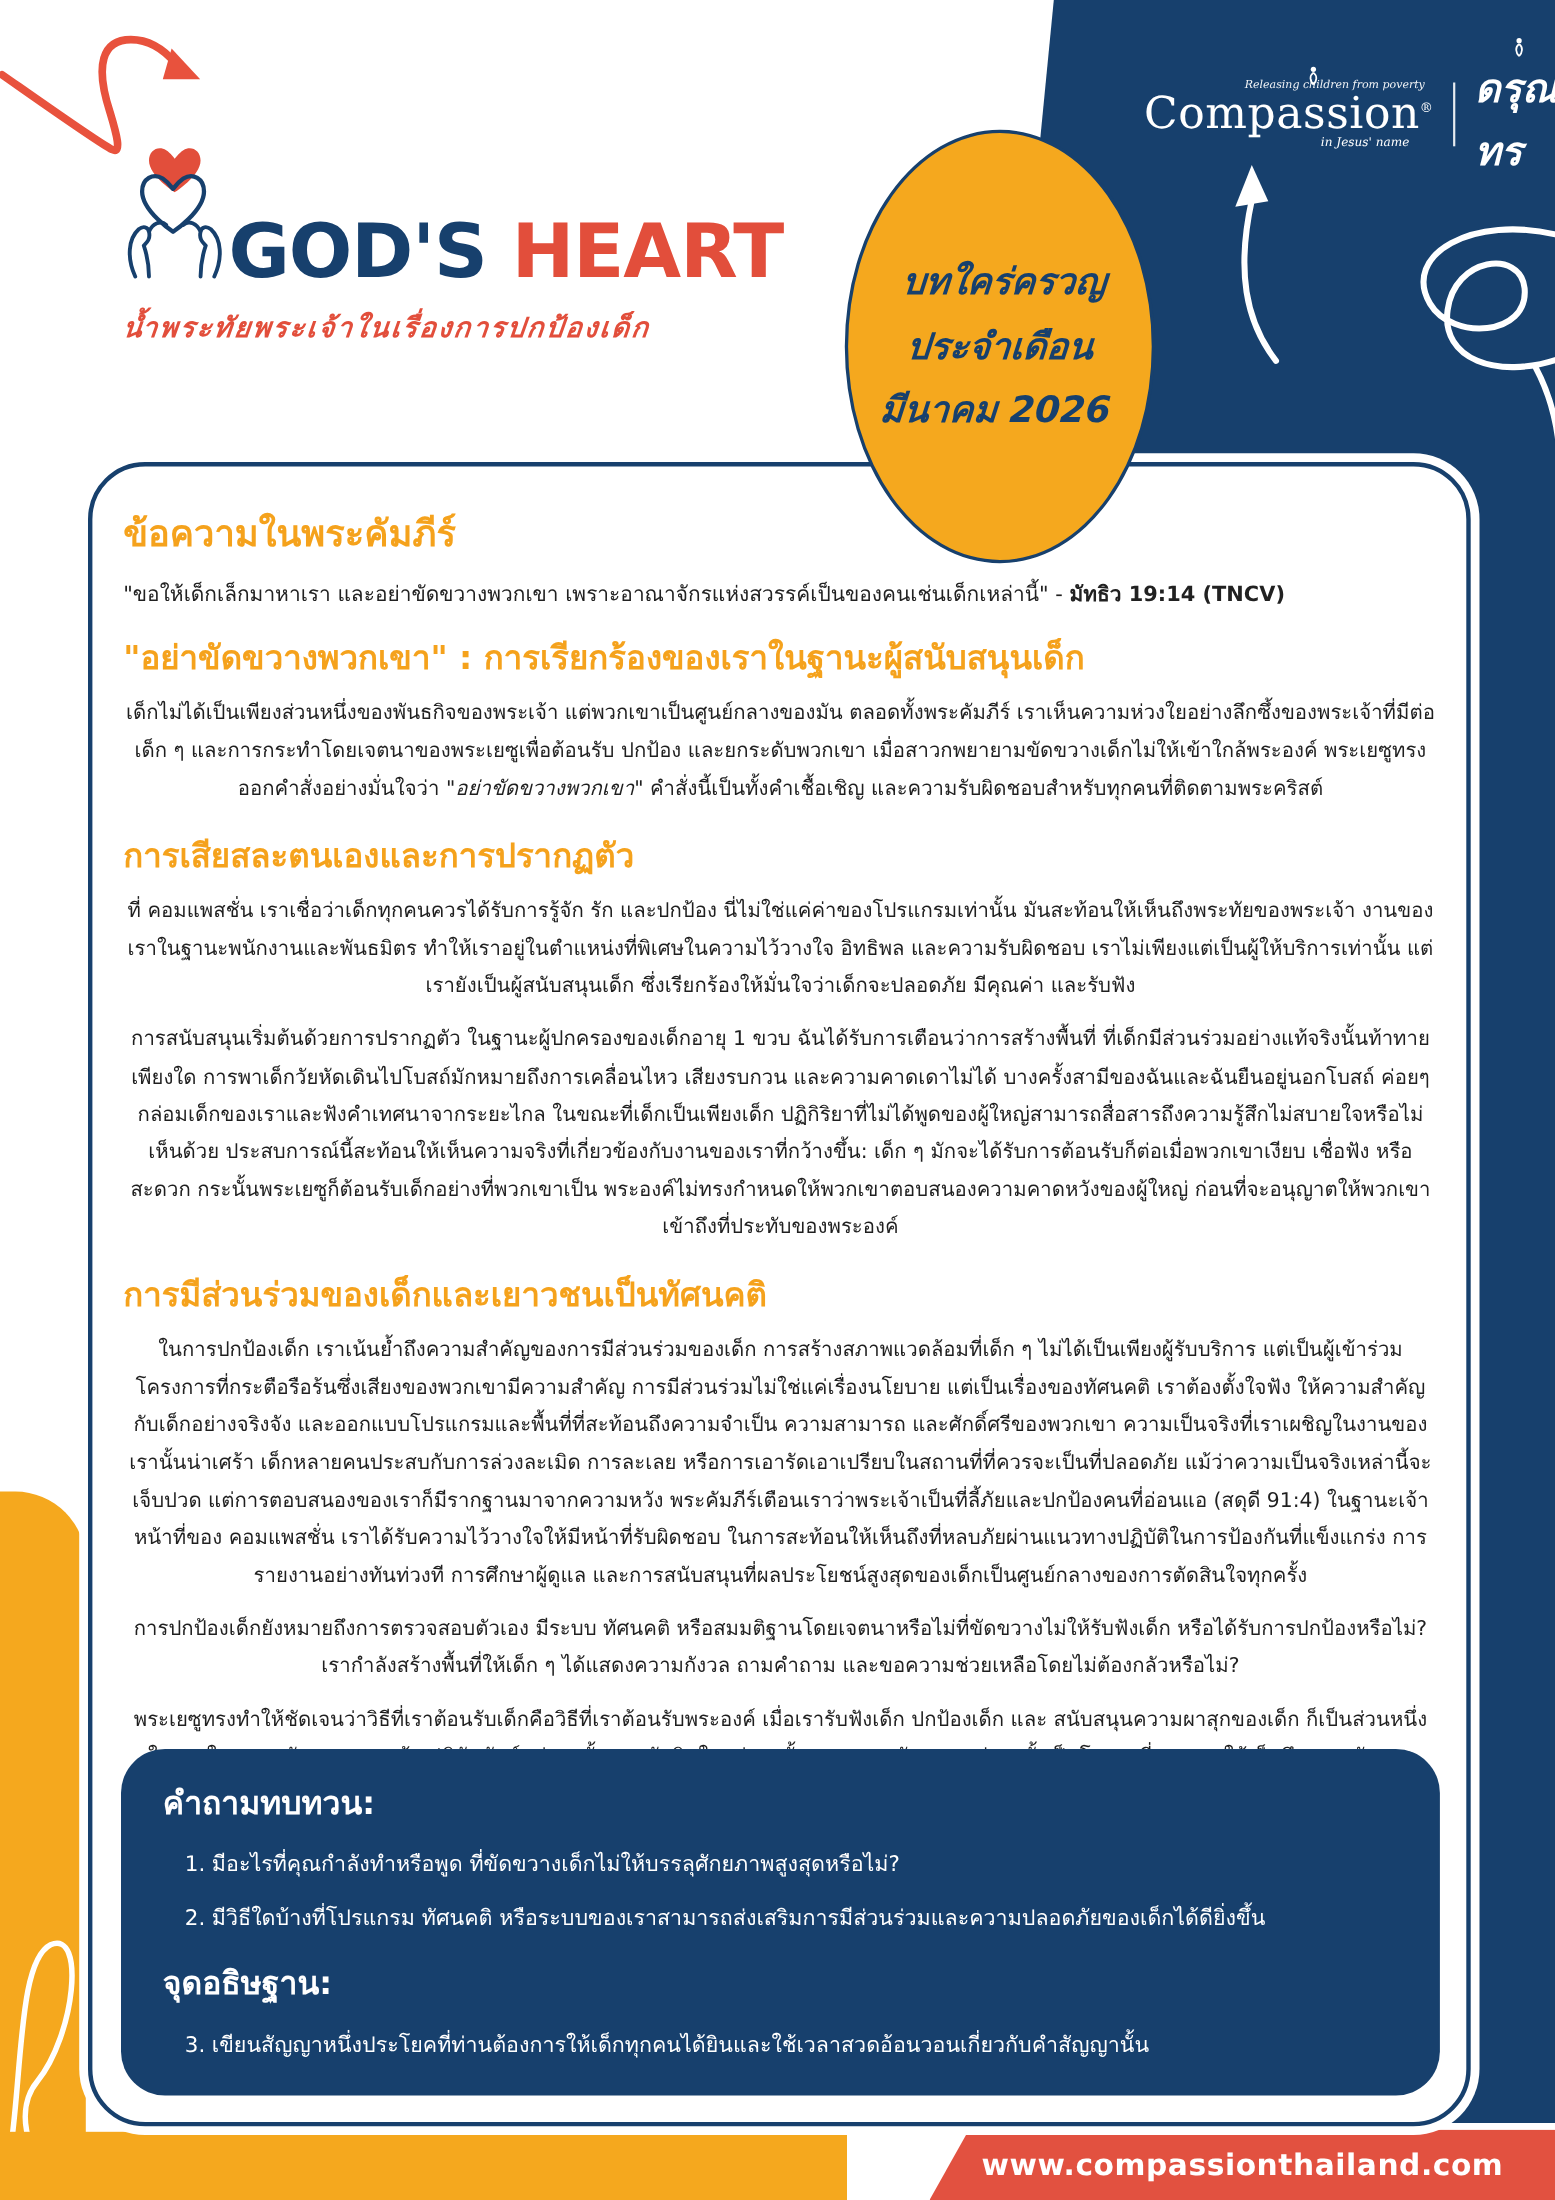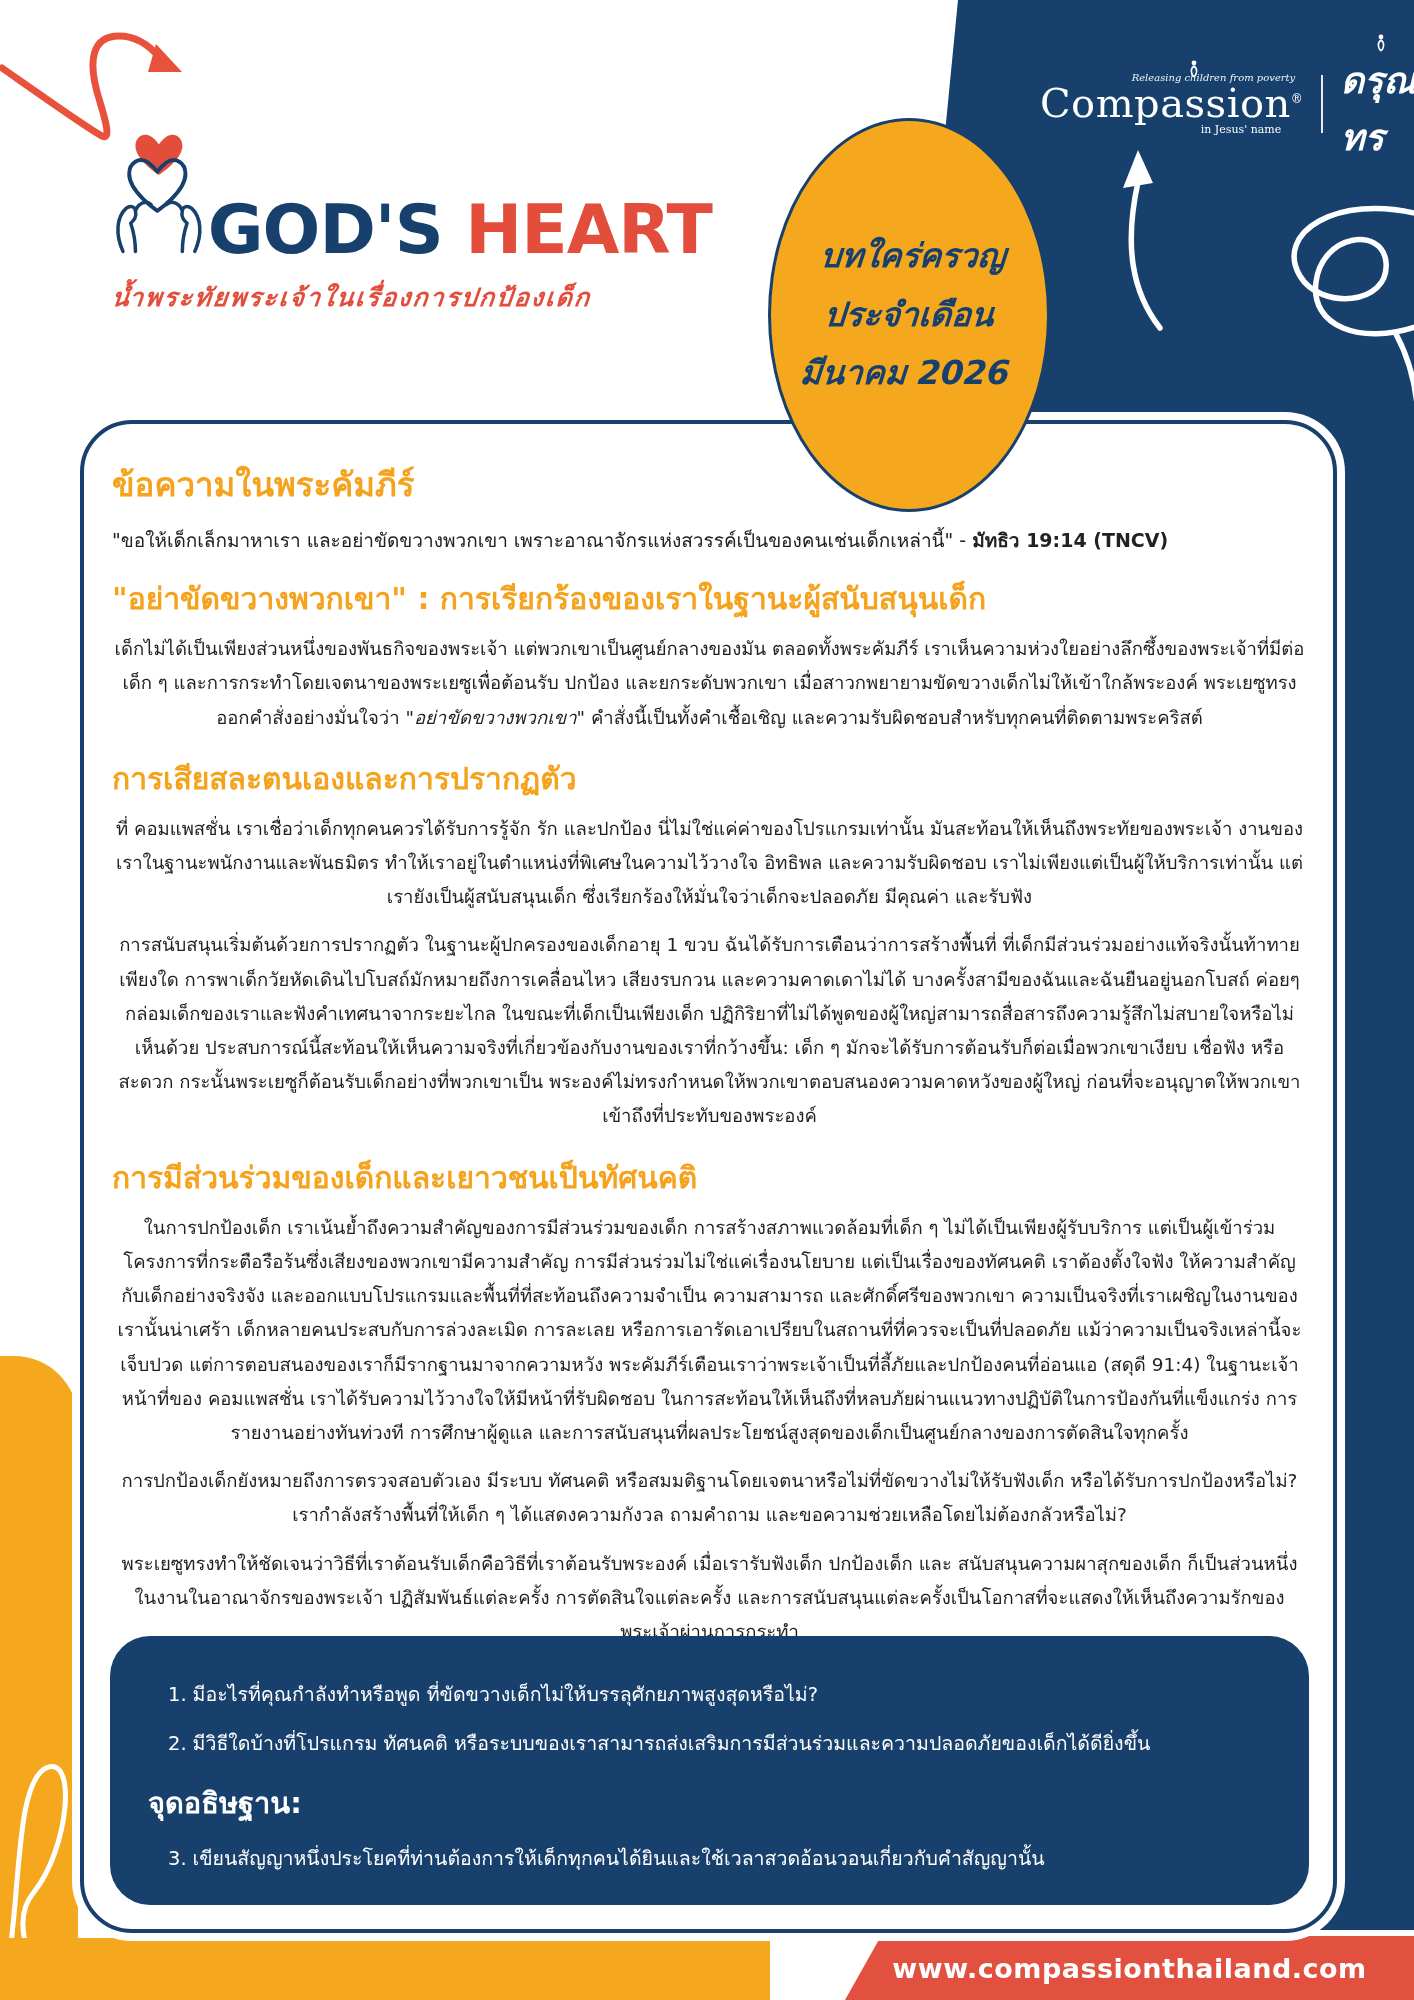--- a/index.html
+++ b/index.html
@@ -17,21 +17,21 @@
   .footer-url{color:#ffffff;font-size:27px;font-weight:bold;letter-spacing:.5px;}
   .red-wedge{position:absolute;left:0;top:1964px;width:66px;height:36px;background:#E2503C;z-index:2;
       clip-path:polygon(0 0,100% 100%,0 100%);}
   .doodle{position:absolute;z-index:2;}
   
   .compassion-block{position:absolute;left:1040px;top:42px;z-index:2;display:flex;align-items:center;gap:18px;color:#fff;}
   .cw{position:relative;text-align:center;font-family:"DejaVu Serif",serif;}
   .cw-top{font-size:10px;font-style:italic;opacity:.95;text-align:right;margin-right:8px;}
   .cw-main{font-size:40px;line-height:1.02;letter-spacing:.5px;}
   .cw-reg{font-size:12px;vertical-align:super;}
-  .cw-bottom{font-size:11px;text-align:right;margin-right:22px;}
+  .cw-bottom{font-size:11px;font-style:italic;text-align:right;margin-right:22px;}
   .cw-fig{position:absolute;left:56%;top:-12px;}
   .divider{width:2px;height:58px;background:#ffffff;opacity:.9;}
   .partner{position:relative;font-family:"DejaVu Serif",serif;font-size:36px;font-weight:bold;font-style:italic;padding-top:10px;}
   .partner-fig{position:absolute;left:34%;top:-8px;}
   
   .main-logo{position:absolute;left:112px;top:116px;width:600px;z-index:2;}
   .logo-row{display:flex;align-items:flex-end;gap:2px;}
   .logo-title{font-size:68px;font-weight:800;line-height:1;padding-bottom:4px;letter-spacing:-1px;white-space:nowrap;}
   .t-navy{color:#17406D;} .t-red{color:#E24E3B;}
   .logo-tagline{margin-top:14px;color:#17406D;font-size:21px;letter-spacing:6.5px;font-weight:500;white-space:nowrap;}
@@ -144,20 +144,21 @@
     <h3 class="h-orange">การเสียสละตนเองและการปรากฏตัว</h3>
     <p class="body-p">ที่ คอมแพสชั่น เราเชื่อว่าเด็กทุกคนควรได้รับการรู้จัก รัก และปกป้อง นี่ไม่ใช่แค่ค่าของโปรแกรมเท่านั้น มันสะท้อนให้เห็นถึงพระทัยของพระเจ้า งานของเราในฐานะพนักงานและพันธมิตร ทำให้เราอยู่ในตำแหน่งที่พิเศษในความไว้วางใจ อิทธิพล และความรับผิดชอบ เราไม่เพียงแต่เป็นผู้ให้บริการเท่านั้น แต่เรายังเป็นผู้สนับสนุนเด็ก ซึ่งเรียกร้องให้มั่นใจว่าเด็กจะปลอดภัย มีคุณค่า และรับฟัง</p>
     <p class="body-p">การสนับสนุนเริ่มต้นด้วยการปรากฏตัว ในฐานะผู้ปกครองของเด็กอายุ 1 ขวบ ฉันได้รับการเตือนว่าการสร้างพื้นที่ ที่เด็กมีส่วนร่วมอย่างแท้จริงนั้นท้าทายเพียงใด การพาเด็กวัยหัดเดินไปโบสถ์มักหมายถึงการเคลื่อนไหว เสียงรบกวน และความคาดเดาไม่ได้ บางครั้งสามีของฉันและฉันยืนอยู่นอกโบสถ์ ค่อยๆกล่อมเด็กของเราและฟังคำเทศนาจากระยะไกล ในขณะที่เด็กเป็นเพียงเด็ก ปฏิกิริยาที่ไม่ได้พูดของผู้ใหญ่สามารถสื่อสารถึงความรู้สึกไม่สบายใจหรือไม่เห็นด้วย ประสบการณ์นี้สะท้อนให้เห็นความจริงที่เกี่ยวข้องกับงานของเราที่กว้างขึ้น: เด็ก ๆ มักจะได้รับการต้อนรับก็ต่อเมื่อพวกเขาเงียบ เชื่อฟัง หรือสะดวก กระนั้นพระเยซูก็ต้อนรับเด็กอย่างที่พวกเขาเป็น พระองค์ไม่ทรงกำหนดให้พวกเขาตอบสนองความคาดหวังของผู้ใหญ่ ก่อนที่จะอนุญาตให้พวกเขาเข้าถึงที่ประทับของพระองค์</p>
 
     <h4 class="h-orange">การมีส่วนร่วมของเด็กและเยาวชนเป็นทัศนคติ</h4>
     <p class="body-p">ในการปกป้องเด็ก เราเน้นย้ำถึงความสำคัญของการมีส่วนร่วมของเด็ก การสร้างสภาพแวดล้อมที่เด็ก ๆ ไม่ได้เป็นเพียงผู้รับบริการ แต่เป็นผู้เข้าร่วมโครงการที่กระตือรือร้นซึ่งเสียงของพวกเขามีความสำคัญ การมีส่วนร่วมไม่ใช่แค่เรื่องนโยบาย แต่เป็นเรื่องของทัศนคติ เราต้องตั้งใจฟัง ให้ความสำคัญกับเด็กอย่างจริงจัง และออกแบบโปรแกรมและพื้นที่ที่สะท้อนถึงความจำเป็น ความสามารถ และศักดิ์ศรีของพวกเขา ความเป็นจริงที่เราเผชิญในงานของเรานั้นน่าเศร้า เด็กหลายคนประสบกับการล่วงละเมิด การละเลย หรือการเอารัดเอาเปรียบในสถานที่ที่ควรจะเป็นที่ปลอดภัย แม้ว่าความเป็นจริงเหล่านี้จะเจ็บปวด แต่การตอบสนองของเราก็มีรากฐานมาจากความหวัง พระคัมภีร์เตือนเราว่าพระเจ้าเป็นที่ลี้ภัยและปกป้องคนที่อ่อนแอ (สดุดี 91:4) ในฐานะเจ้าหน้าที่ของ คอมแพสชั่น เราได้รับความไว้วางใจให้มีหน้าที่รับผิดชอบ ในการสะท้อนให้เห็นถึงที่หลบภัยผ่านแนวทางปฏิบัติในการป้องกันที่แข็งแกร่ง การรายงานอย่างทันท่วงที การศึกษาผู้ดูแล และการสนับสนุนที่ผลประโยชน์สูงสุดของเด็กเป็นศูนย์กลางของการตัดสินใจทุกครั้ง</p>
     <p class="body-p">การปกป้องเด็กยังหมายถึงการตรวจสอบตัวเอง มีระบบ ทัศนคติ หรือสมมติฐานโดยเจตนาหรือไม่ที่ขัดขวางไม่ให้รับฟังเด็ก หรือได้รับการปกป้องหรือไม่? เรากำลังสร้างพื้นที่ให้เด็ก ๆ ได้แสดงความกังวล ถามคำถาม และขอความช่วยเหลือโดยไม่ต้องกลัวหรือไม่?</p>
     <p class="body-p">พระเยซูทรงทำให้ชัดเจนว่าวิธีที่เราต้อนรับเด็กคือวิธีที่เราต้อนรับพระองค์ เมื่อเรารับฟังเด็ก ปกป้องเด็ก และ สนับสนุนความผาสุกของเด็ก ก็เป็นส่วนหนึ่งในงานในอาณาจักรของพระเจ้า ปฏิสัมพันธ์แต่ละครั้ง การตัดสินใจแต่ละครั้ง และการสนับสนุนแต่ละครั้งเป็นโอกาสที่จะแสดงให้เห็นถึงความรักของพระเจ้าผ่านการกระทำ</p>
 
     <div class="review-box">
+      <p class="review-title">คำถามทบทวน:</p>
       <div class="review-item"><span class="num">1.</span><span>มีอะไรที่คุณกำลังทำหรือพูด ที่ขัดขวางเด็กไม่ให้บรรลุศักยภาพสูงสุดหรือไม่?</span></div>
       <div class="review-item"><span class="num">2.</span><span>มีวิธีใดบ้างที่โปรแกรม ทัศนคติ หรือระบบของเราสามารถส่งเสริมการมีส่วนร่วมและความปลอดภัยของเด็กได้ดียิ่งขึ้น</span></div>
       <p class="prayer-title">จุดอธิษฐาน:</p>
       <div class="review-item"><span class="num">3.</span><span>เขียนสัญญาหนึ่งประโยคที่ท่านต้องการให้เด็กทุกคนได้ยินและใช้เวลาสวดอ้อนวอนเกี่ยวกับคำสัญญานั้น</span></div>
     </div>
   </div>
 
   <div class="badge">
     <div class="badge-text">
       <div>บทใคร่ครวญ</div>

